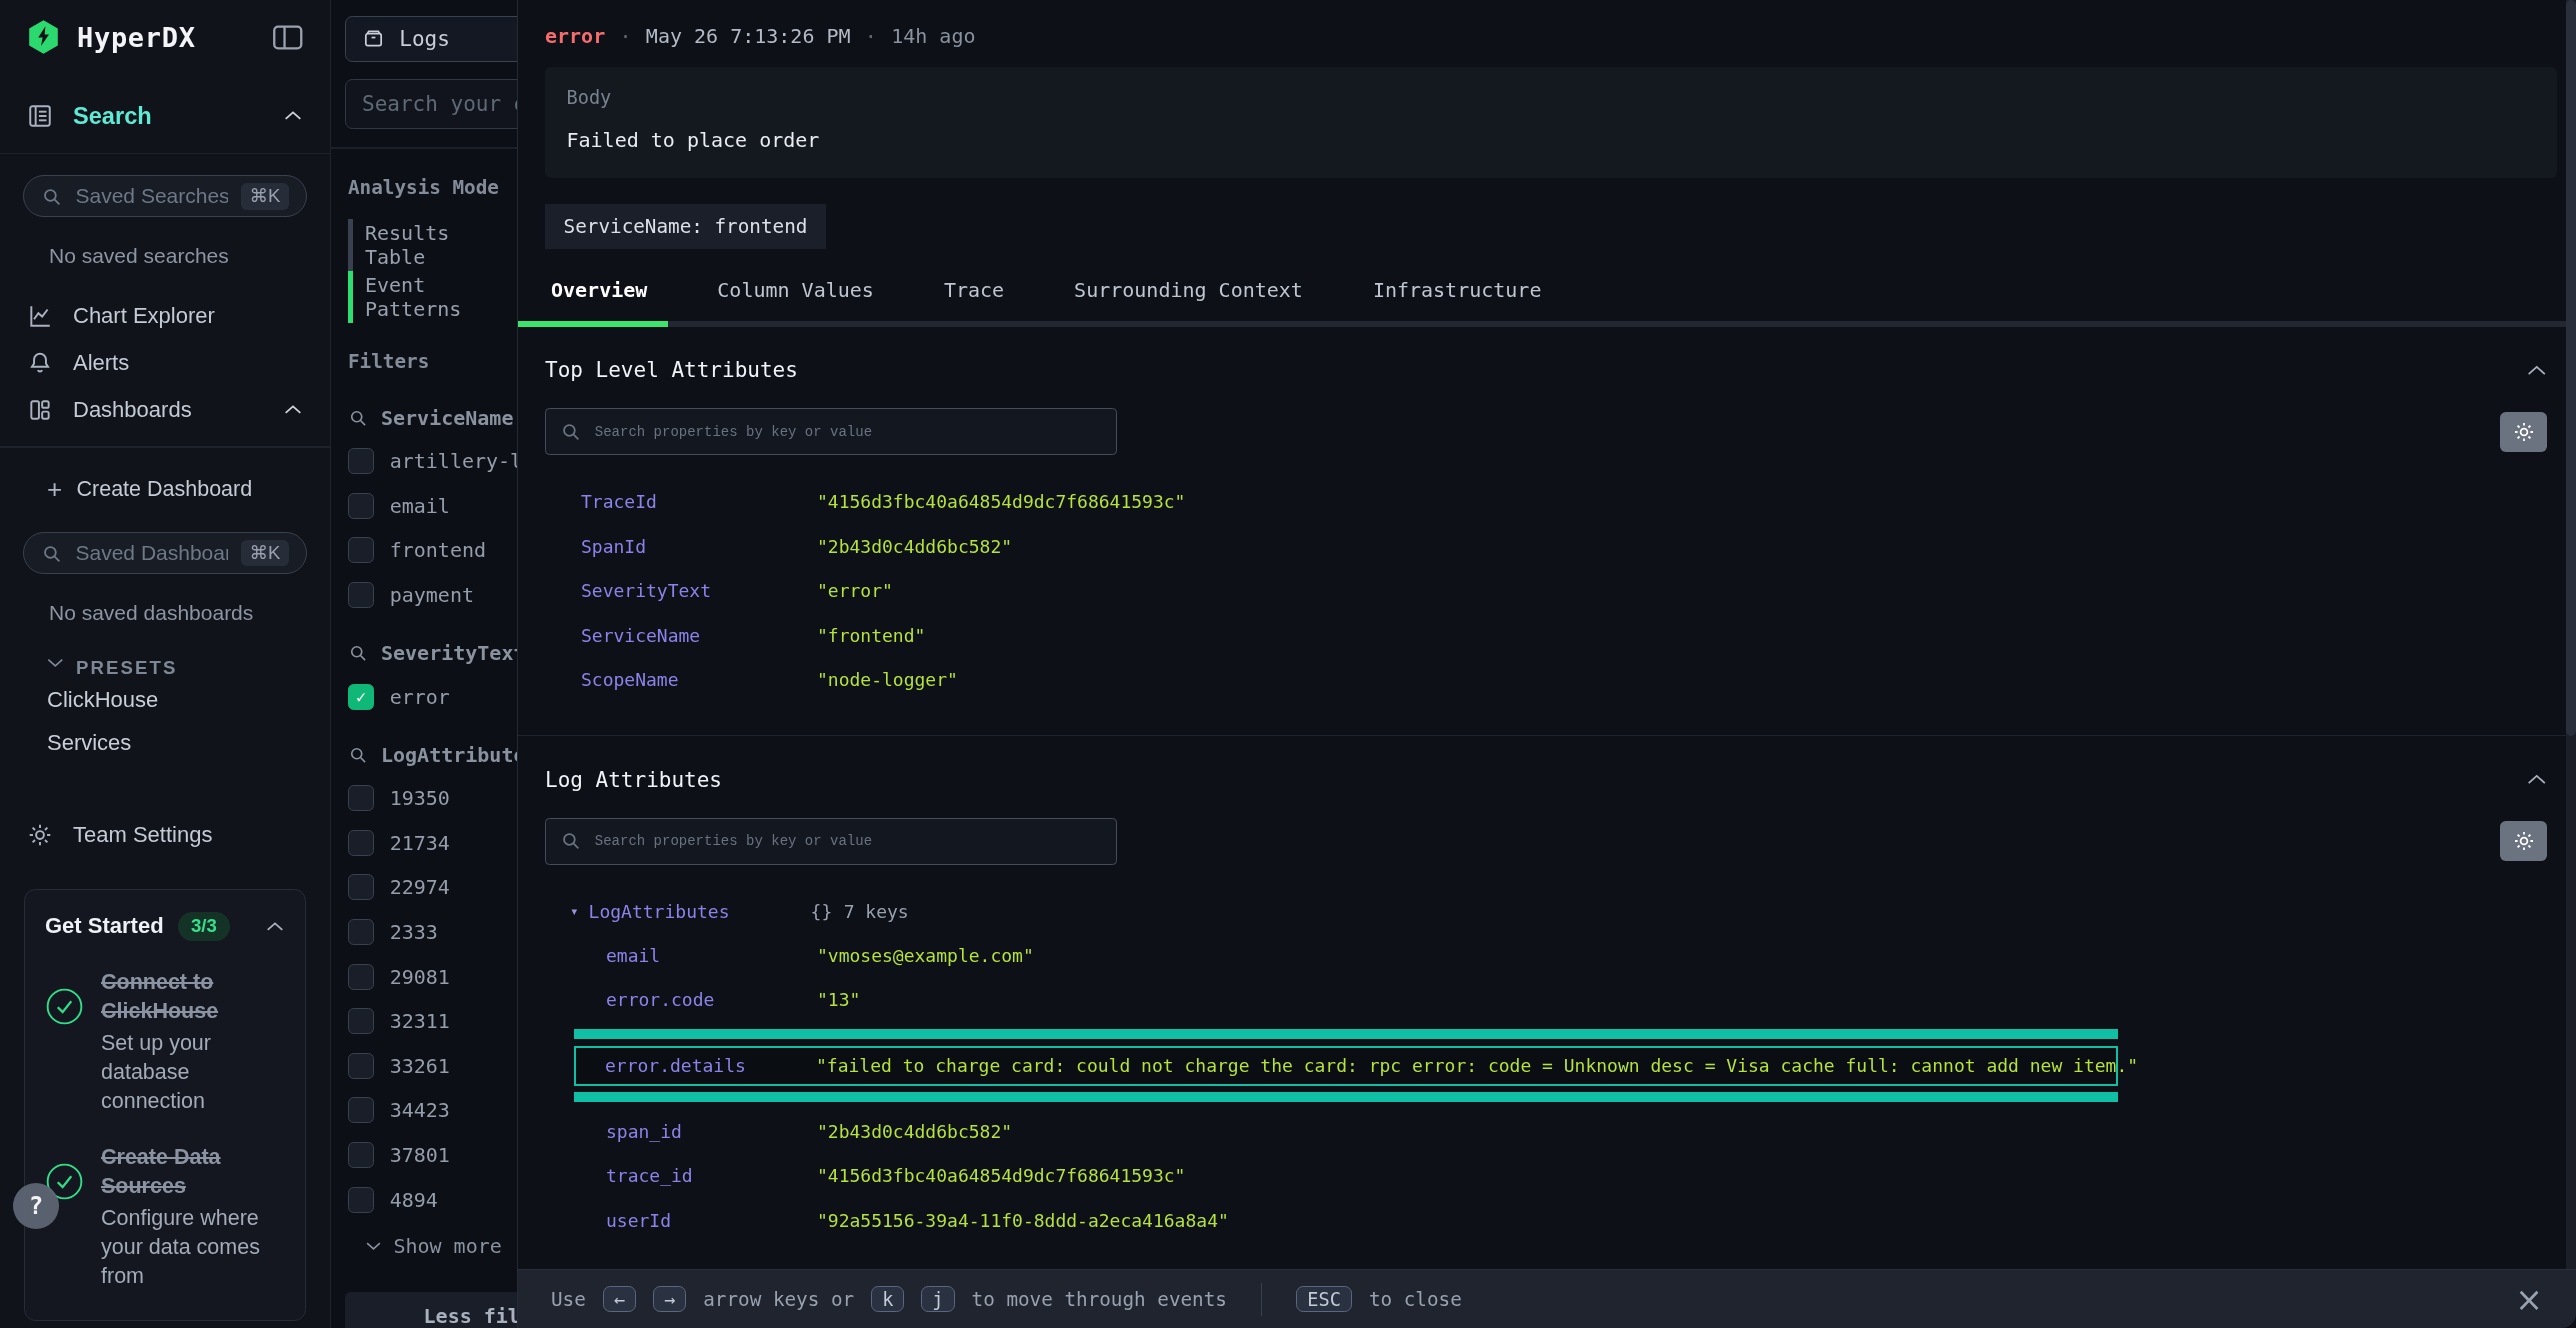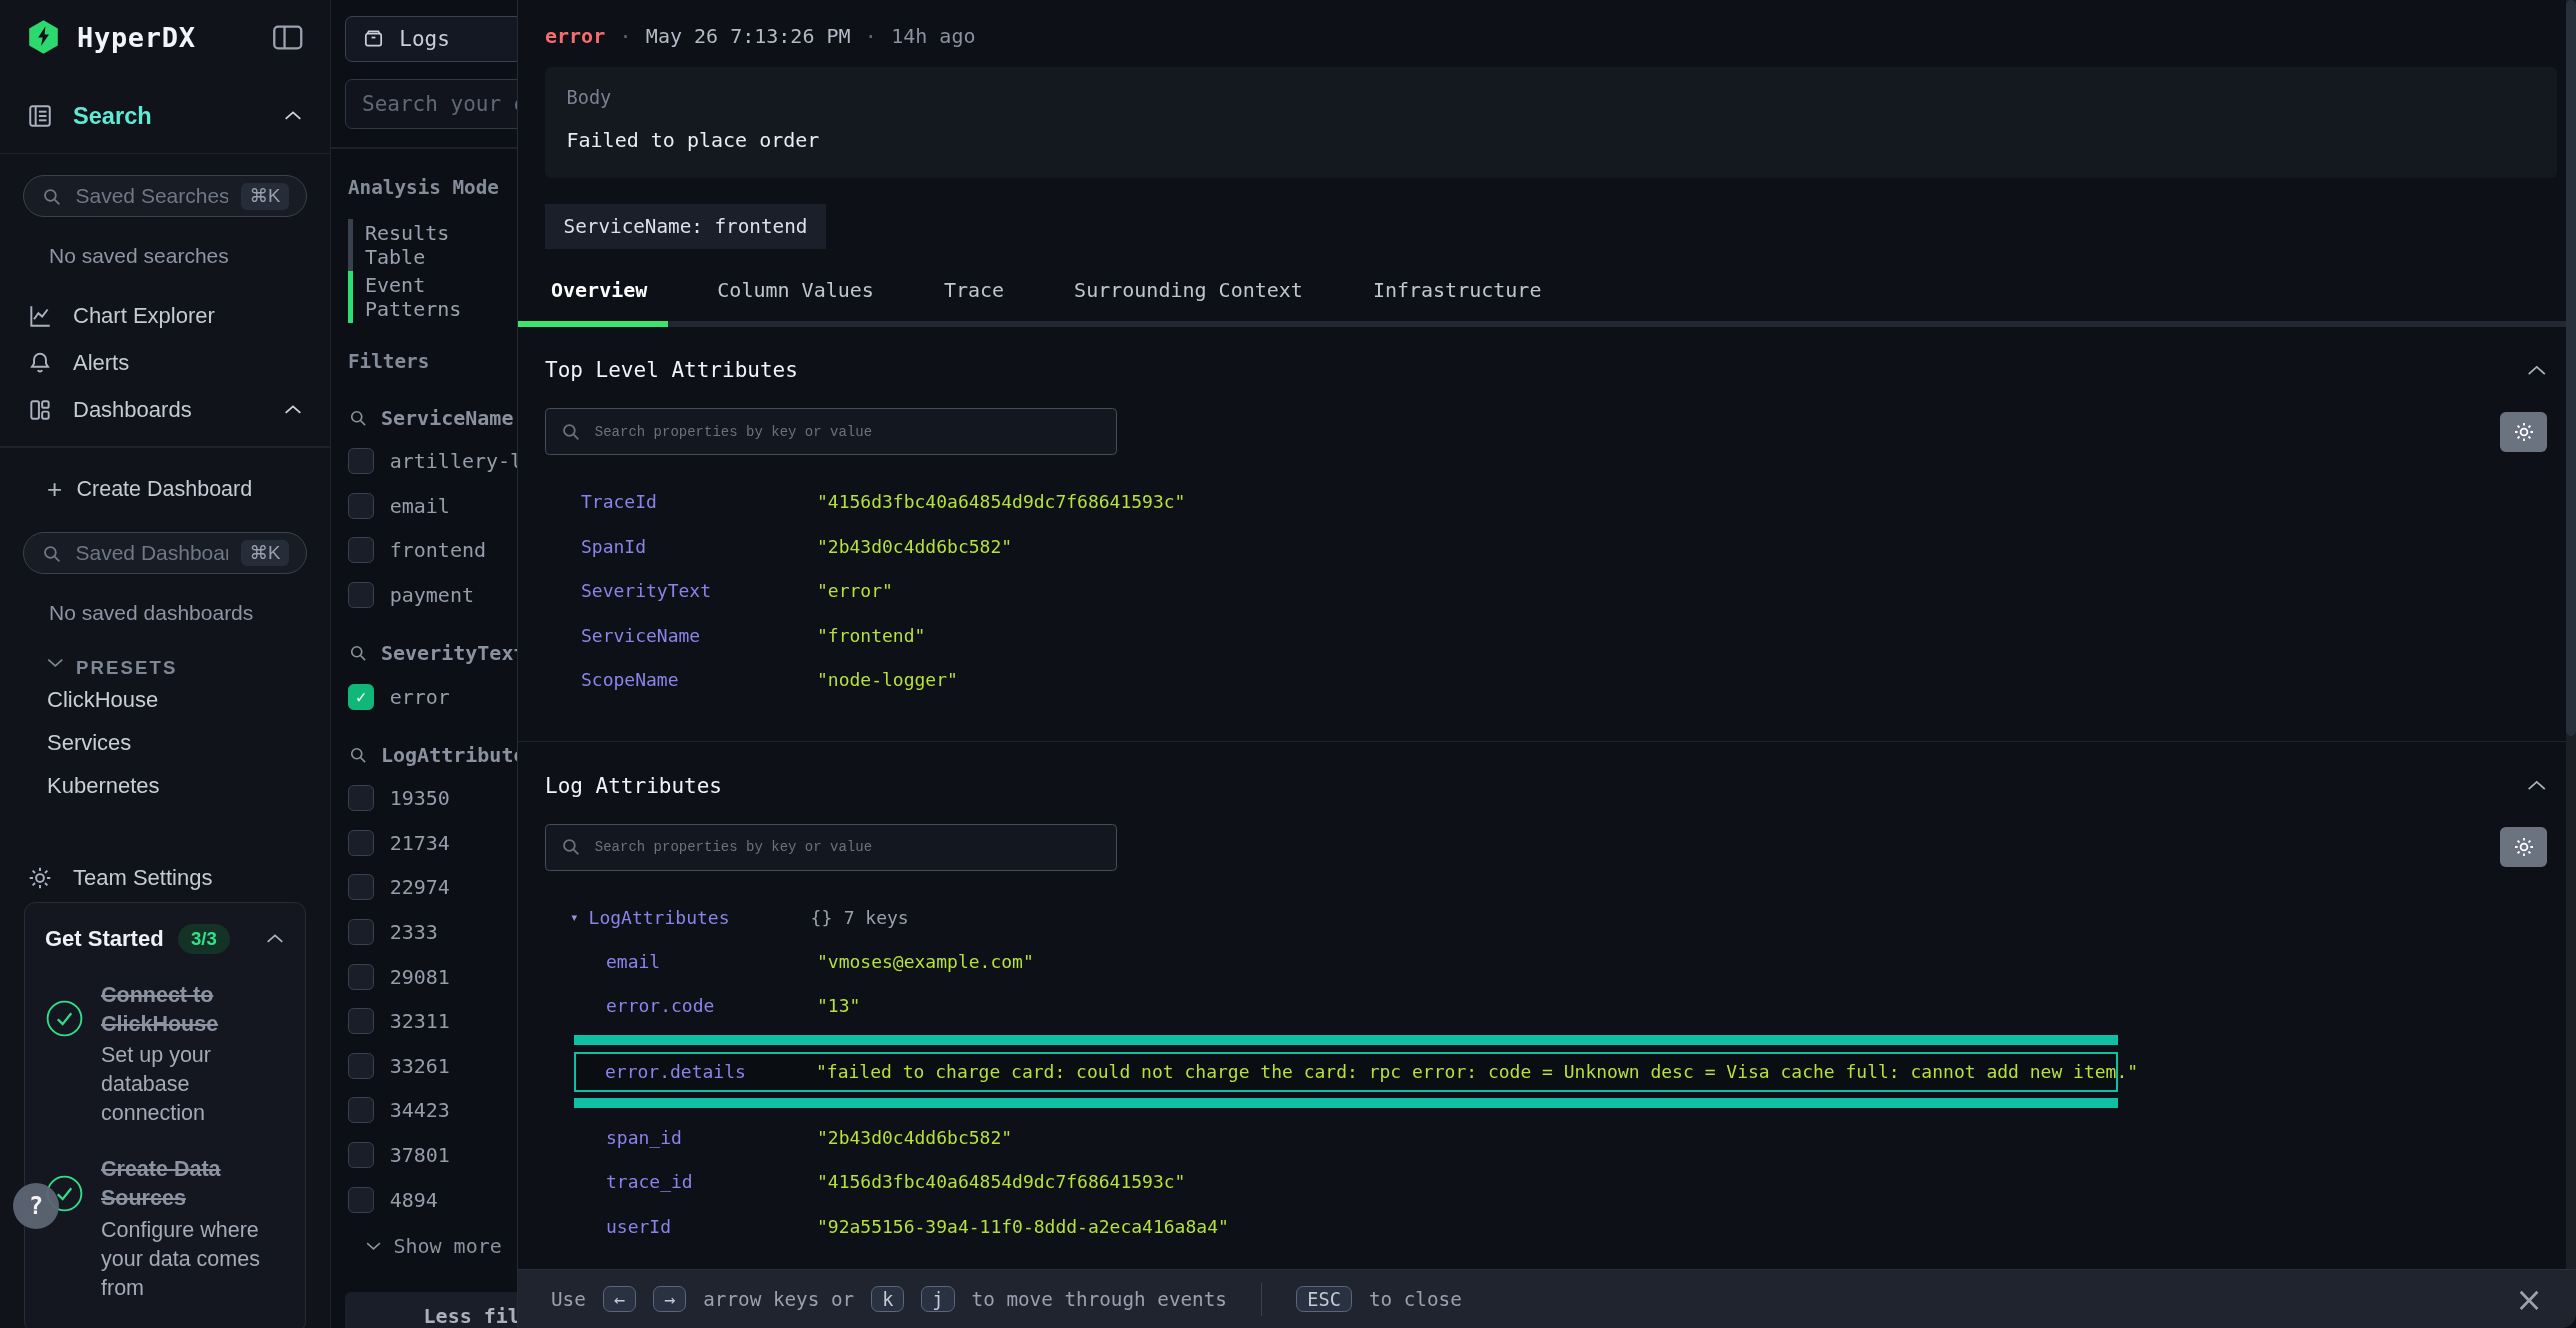--- a/index.html
+++ b/index.html
@@ -101,21 +101,21 @@
   .sec-title { font-size:21px; color:#f0f3f7; }
   .sec-head .nav-chevron { margin-left:auto; }
   .search-row { display:flex; align-items:center; margin-top:26px; }
   .attr-search { width:572px; height:47px; border:1.4px solid #454d5b; border-radius:4.3px; background:#13171f;
     display:flex; align-items:center; gap:13px; padding:0 14.3px; }
   .attr-search input { flex:1; min-width:0; background:transparent; border:none; outline:none; color:#9aa2b0; font-size:14px; font-family:Liberation Mono, monospace; }
   .attr-search input::placeholder { color:#6a7280; }
   .gear-btn { margin-left:auto; width:47px; height:40px; border-radius:5.7px; background:#6b7380;
     display:flex; align-items:center; justify-content:center; }
 
-  .kv { margin:30px 0 11px 36px; }
+  .kv { margin:30px 0 5px 36px; }
   .kv-row { display:flex; align-items:center; height:33px; margin-top:11.4px; font-size:18px; }
   .kv-row:first-child { margin-top:0; }
   .kv-key { width:236px; color:#8c83ea; flex:none; }
   .kv-val { color:#b5e23b; white-space:nowrap; }
 
   .tree-root { display:flex; align-items:center; margin:30px 0 0 25px; font-size:18px; height:33px; }
   .caret { width:18.6px; color:#9a93d8; font-size:14.3px; flex:none; }
   .tree-root-key { width:222px; color:#8c83ea; flex:none; }
   .braces { color:#99a1af; margin-right:11.4px; }
   .keys-count { color:#99a1af; }
@@ -252,23 +252,20 @@
     </span>
     <span>PRESETS</span>
   </div>
   <div>
 
   <div class="preset-item">
         <span>ClickHouse</span>
       </div>
       <div class="preset-item">
         <span>Services</span>
-      </div>
-      <div class="preset-item">
-        <span>Kubernetes</span>
       </div>
     </div>
 
   <div class="nav-row team-row">
     <span class="nav-ic">
       <svg width="26" height="26" viewBox="0 0 24 24" fill="none" stroke="#aab2bf" stroke-width="1.8">
           <circle cx="12" cy="12" r="3.6"></circle>
           <path d="M12 2.5v3 M12 18.5v3 M2.5 12h3 M18.5 12h3 M5.2 5.2l2.2 2.2 M16.6 16.6l2.2 2.2 M18.8 5.2l-2.2 2.2 M7.4 16.6l-2.2 2.2"></path>
         </svg>
     </span>

